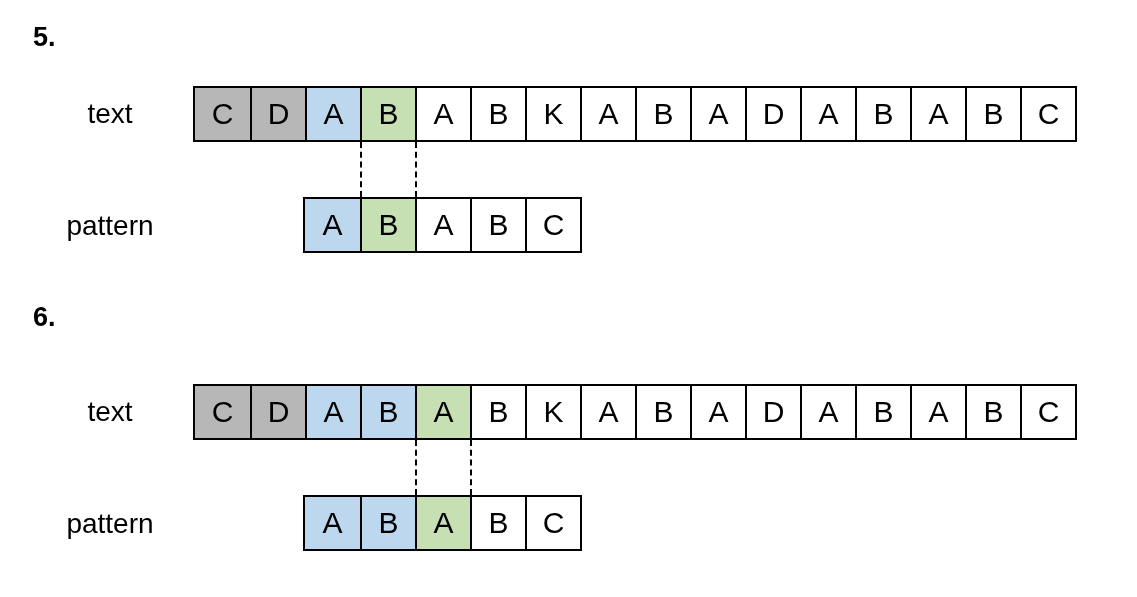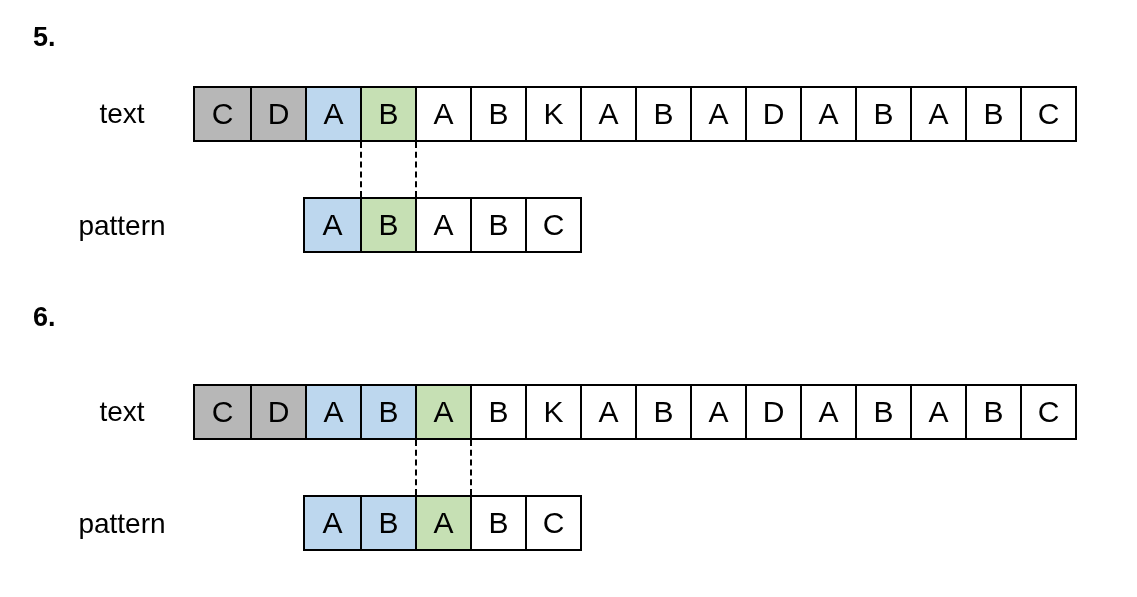--- a/index.html
+++ b/index.html
@@ -24,21 +24,20 @@
     line-height: 30px;
   }
   .row-label {
     position: absolute;
     left: 0;
     width: 220px;
     text-align: center;
     font-size: 28px;
     color: #000;
     line-height: 32px;
-    padding-left: 12px;
   }
   .strip {
     position: absolute;
     display: flex;
     box-sizing: border-box;
     height: 56px;
     border: 2px solid #000;
     background: #fff;
   }
   .cell {

